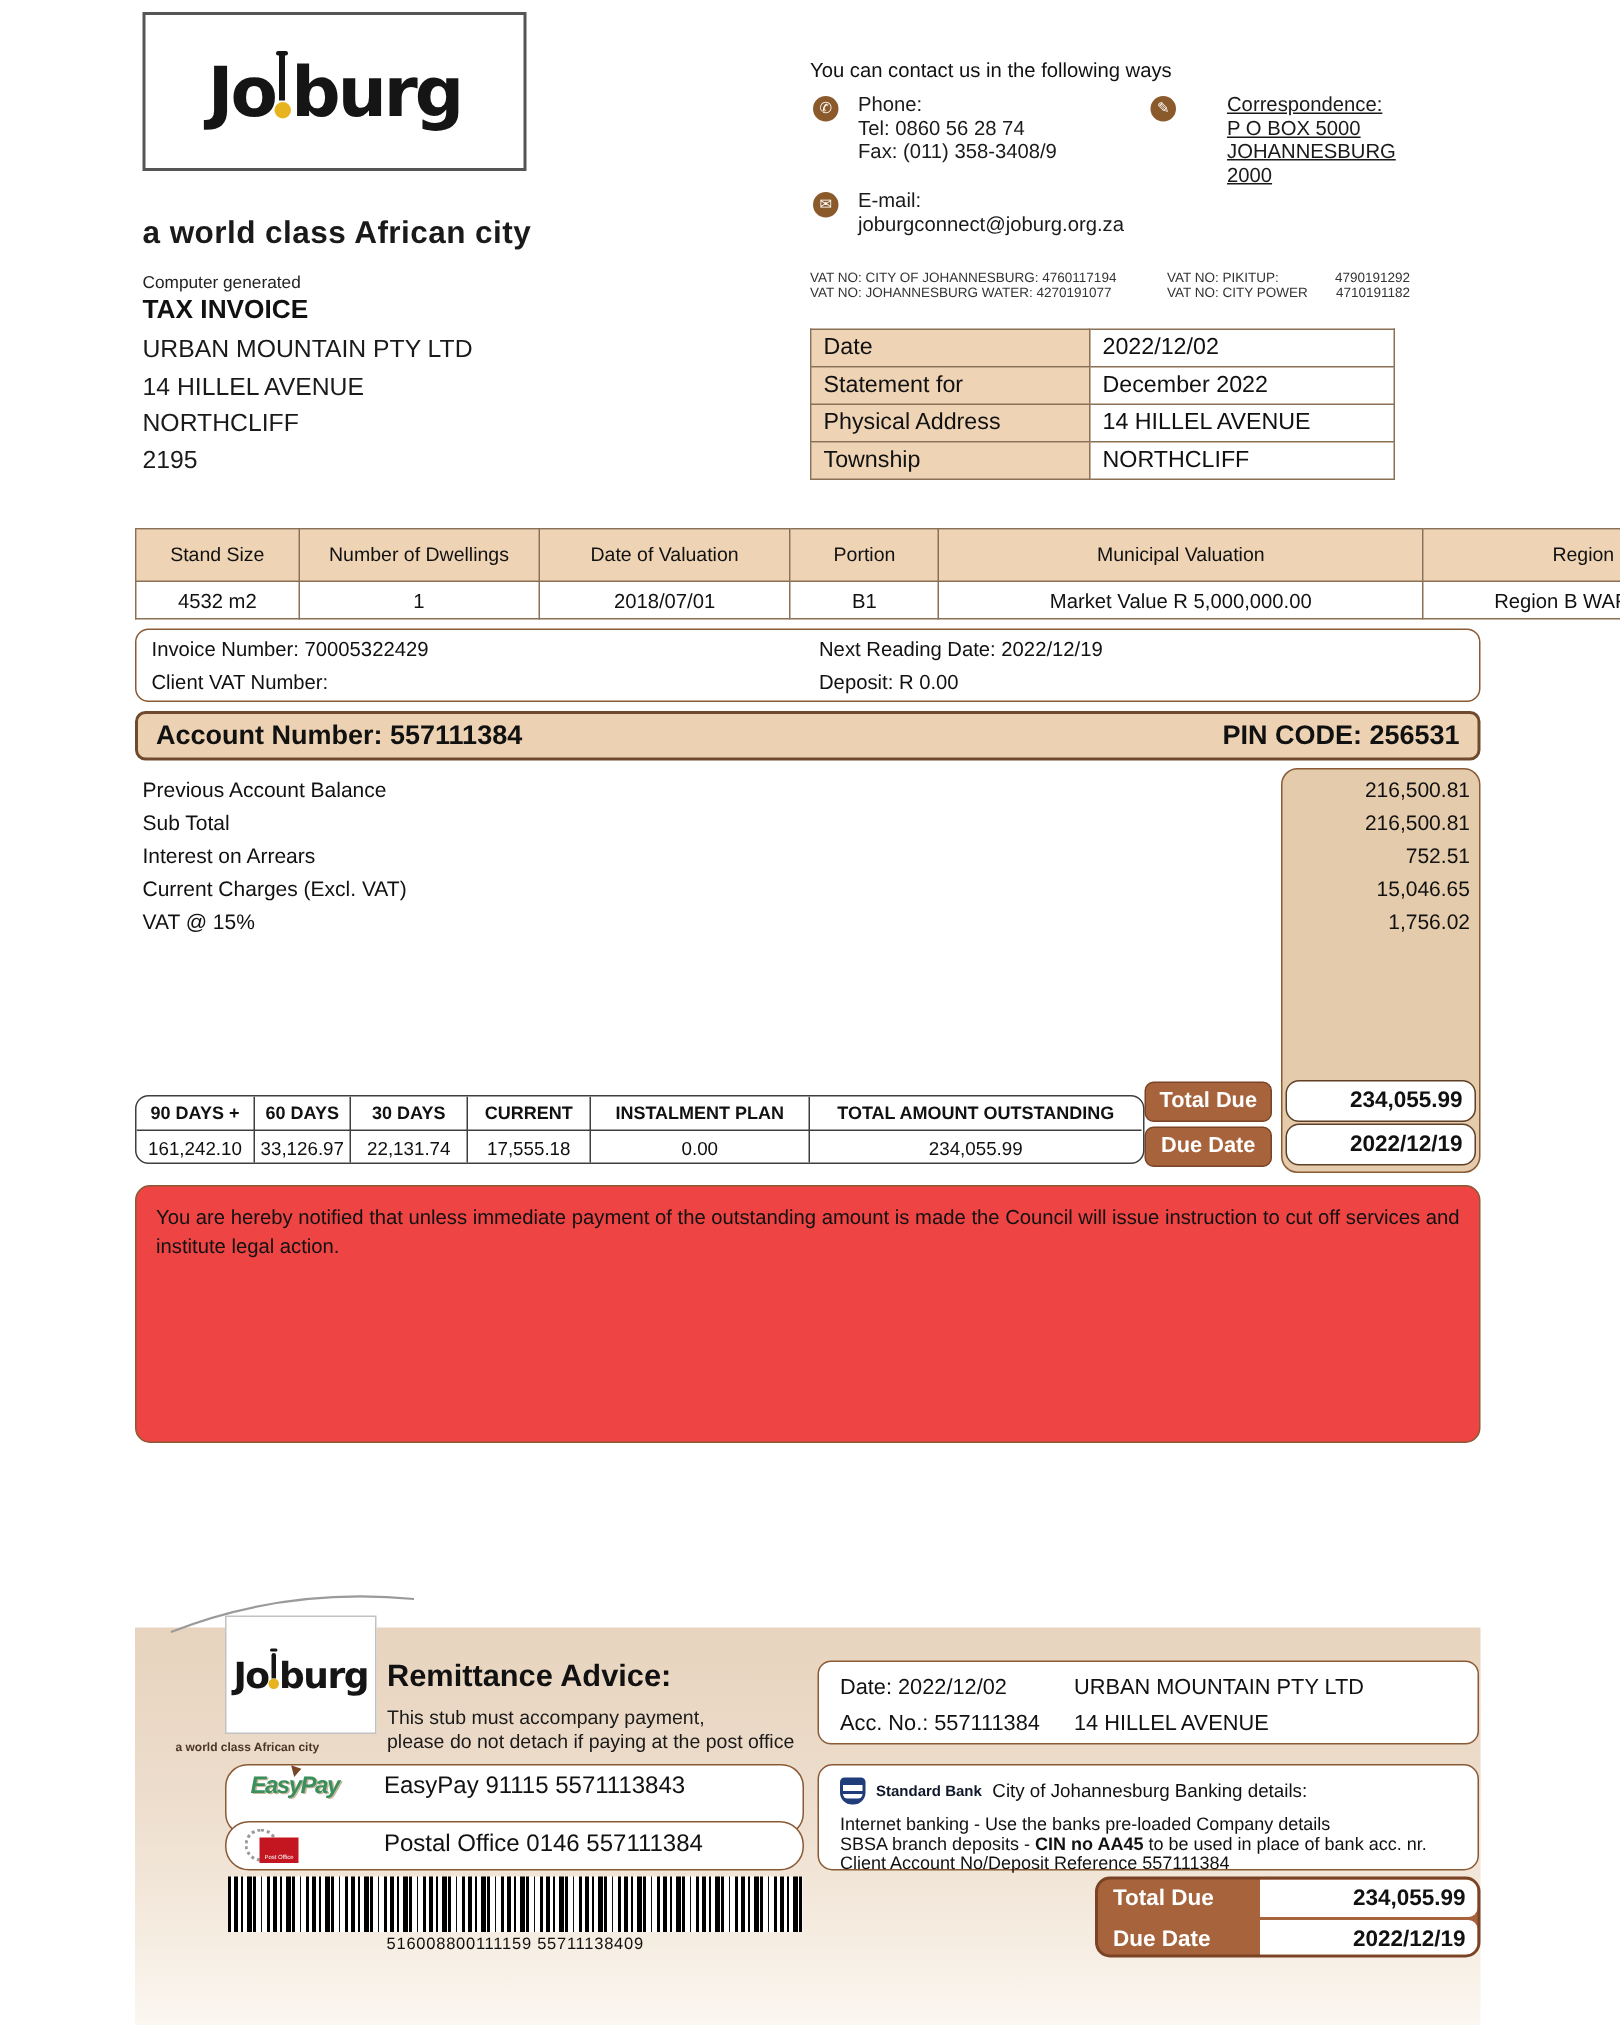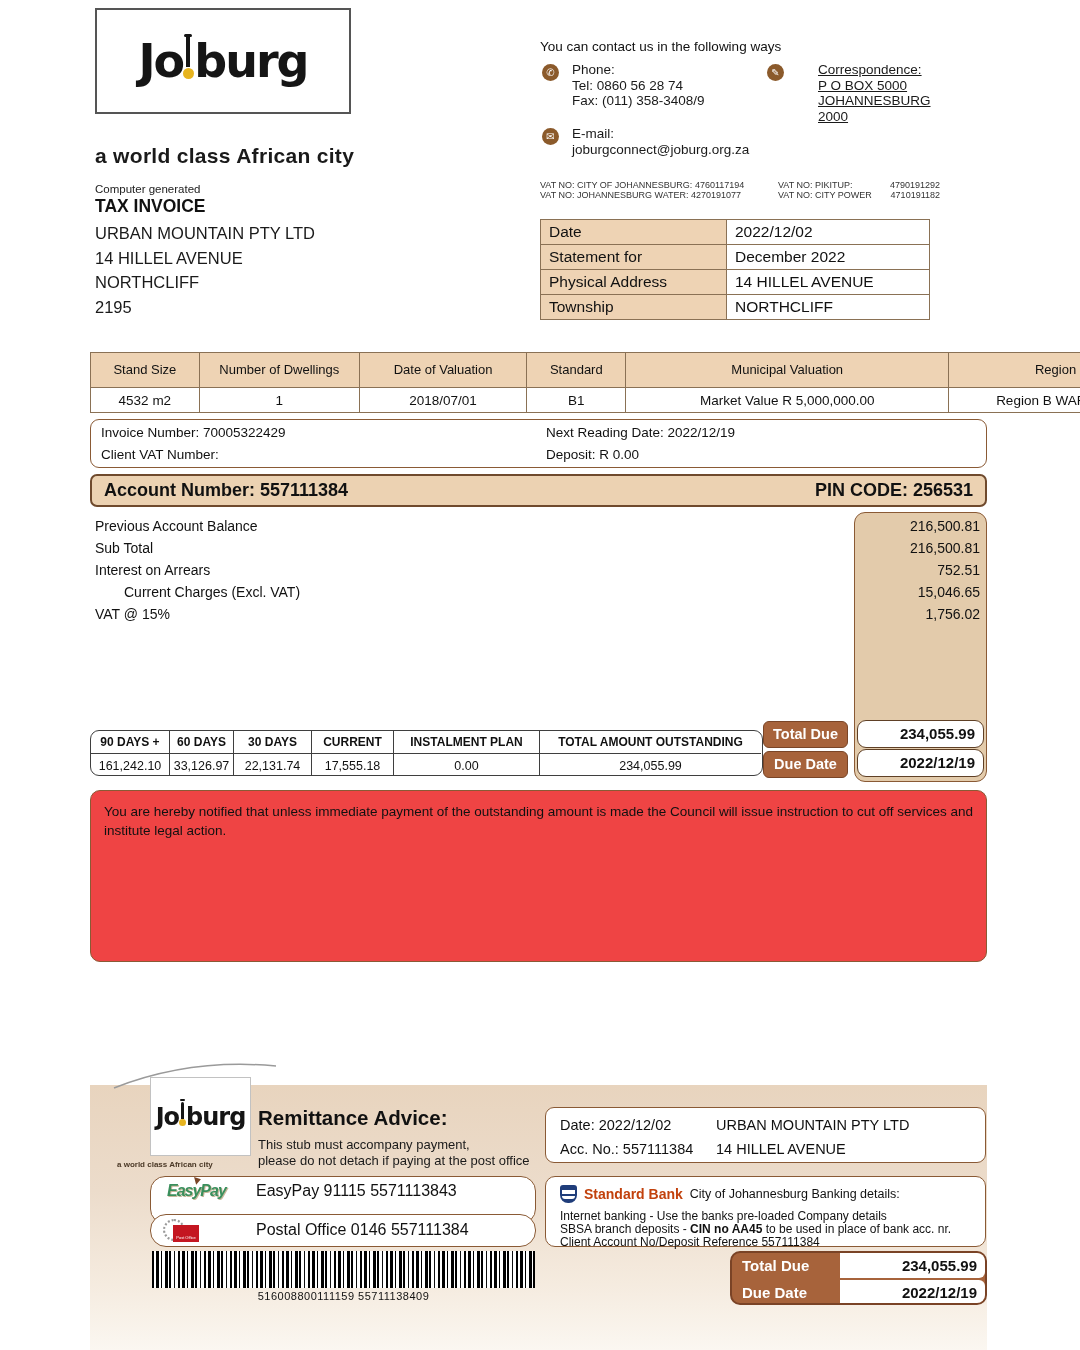--- a/index.html
+++ b/index.html
@@ -100,21 +100,21 @@
   .pay-text { position:absolute; left:105px; font-size:16px; white-space:nowrap; }
   .easypay-logo { position:absolute; left:16px; top:5px; font-size:16px; font-weight:bold; font-style:italic;
                   color:#3a8f5c; text-shadow:1px 1px 0 #c9b79b; letter-spacing:-1px; }
   .ep-flag { position:absolute; left:28px; top:-6px; width:0; height:0; border-left:6px solid #7a4527;
              border-top:4px solid transparent; border-bottom:4px solid transparent; transform:rotate(-15deg); }
   .po-circle { position:absolute; left:12px; top:4px; width:22px; height:22px; border:2px dotted #9a9a9a; border-radius:50%; }
   .po-rect { position:absolute; left:22px; top:10px; width:26px; height:17px; background:#c41621; color:#fff;
              font-size:4px; display:flex; align-items:flex-end; justify-content:center; padding-bottom:2px; }
   .bank-box { left:545px; top:1176px; width:441px; height:71px; background:#fff; border:1.5px solid #8a5a35; border-radius:10px; }
   .bank-row1 { position:absolute; left:14px; top:8px; display:flex; align-items:center; gap:7px; }
-  .bank-name { font-size:14px; font-weight:bold; color:#c2410c; }
+  .bank-name { font-size:10px; font-weight:bold; color:#0f172a; }
   .bank-head { font-size:12.5px; }
   .bank-line { position:absolute; left:14px; font-size:12px; white-space:nowrap; }
   .shield { width:17px; height:18px; background:#1f3d7a; border-radius:3px 3px 8px 8px; position:relative; }
   .shield:before { content:""; position:absolute; left:2px; top:5px; width:13px; height:4px; background:#fff; }
   .shield:after { content:""; position:absolute; left:2px; top:11px; width:13px; height:3px; background:#fff; border-radius:0 0 5px 5px; }
 
   .barcode { left:152px; top:1251px; width:383px; height:37px;
              background:repeating-linear-gradient(90deg,#000 0 2px,#fff 2px 4px,#000 4px 7px,#fff 7px 9px,#000 9px 10px,#fff 10px 13px,#000 13px 16px,#fff 16px 17px,#000 17px 19px,#fff 19px 22px,#111 22px 23px,#fff 23px 26px); }
   .barcode-num { left:152px; top:1290px; width:383px; text-align:center; font-size:11px; letter-spacing:0.5px; }
 
@@ -197,21 +197,21 @@
         </tr>
   </tbody>
     </table>
 
   <table class="abs prop-table">
     <tbody>
         <tr>
       <th style="width:91px;">Stand Size</th>
       <th style="width:134px;">Number of Dwellings</th>
       <th style="width:140px;">Date of Valuation</th>
-      <th style="width:83px;">Standard</th>
+      <th style="width:83px;">Portion</th>
       <th style="width:270px;">Municipal Valuation</th>
       <th style="width:179px;">Region</th>
     </tr>
     <tr>
       <td>4532 m2</td>
       <td>1</td>
       <td>2018/07/01</td>
       <td>B1</td>
       <td>Market Value R 5,000,000.00</td>
       <td>Region B WARD 88</td>
@@ -227,21 +227,21 @@
   </div>
 
   <div class="abs acct-bar">
     <span>Account Number: 557111384</span>
     <span>PIN CODE: 256531</span>
   </div>
 
   <div class="charge-label" style="top:518px;">Previous Account Balance</div>
   <div class="charge-label" style="top:540px;">Sub Total</div>
   <div class="charge-label" style="top:562px;">Interest on Arrears</div>
-  <div class="charge-label" style="top:584px;margin-left:29px;">Current Charges (Excl. VAT)</div>
+  <div class="charge-label" style="top:584px;">Current Charges (Excl. VAT)</div>
   <div class="charge-label" style="top:606px;">VAT @ 15%</div>
 
   <div class="abs amounts-box"></div>
   <div class="amount" style="left:856px;top:518px;">216,500.81</div>
   <div class="amount" style="left:856px;top:540px;">216,500.81</div>
   <div class="amount" style="left:856px;top:562px;">752.51</div>
   <div class="amount" style="left:856px;top:584px;">15,046.65</div>
   <div class="amount" style="left:856px;top:606px;">1,756.02</div>
 
   <div class="badge" style="top:721px;">Total Due</div>

